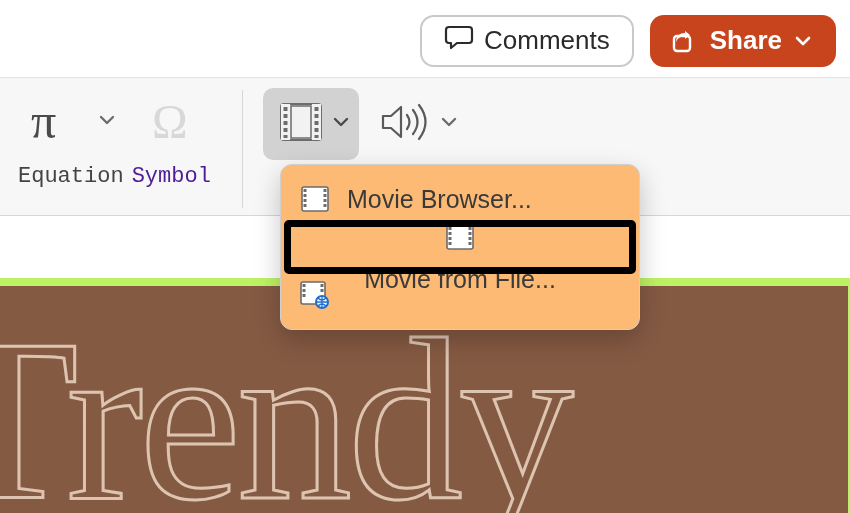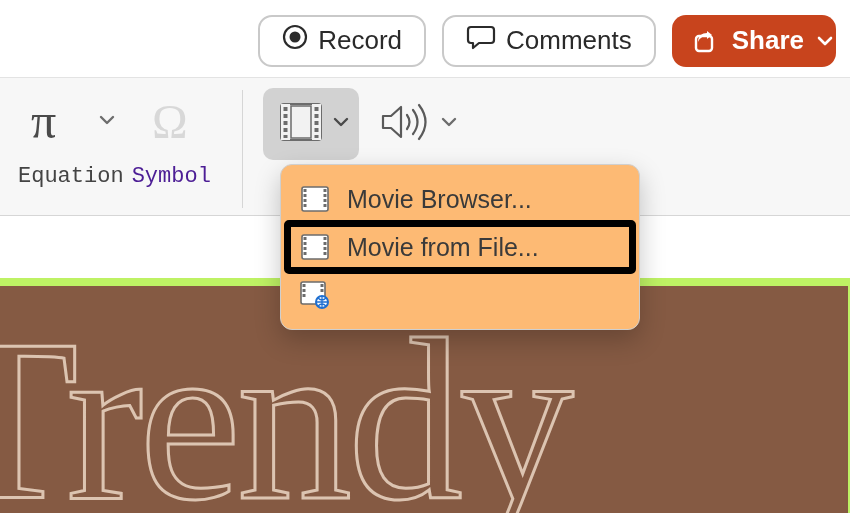--- a/index.html
+++ b/index.html
@@ -34,21 +34,21 @@
     background: #fff;
     font-size: 26px;
     color: #2a2a2a;
     cursor: pointer;
   }
   .share-btn {
     display: flex;
     align-items: center;
     gap: 12px;
     height: 52px;
-    padding: 0 2px 0 20px;
+    padding: 0 24px 0 20px;
     border-radius: 14px;
     background: #c8441d;
     color: #fff;
     font-size: 26px;
     font-weight: 600;
     cursor: pointer;
   }
   .share-btn svg { display: block; }
 
   
@@ -165,36 +165,28 @@
   }
   .dropdown-item .dd-icon {
     width: 36px;
     display: flex;
     justify-content: center;
   }
   .dropdown-item.highlighted {
     outline: 7px solid #000;
     outline-offset: -4px;
     border-radius: 2px;
+    flex-direction: column;
   }
 </style>
 </head>
 <body>
 
 <div class="top-toolbar">
 
-  <div class="pill-btn">
-    <span>
-      <svg width="26" height="26" viewBox="0 0 26 26">
-        <circle cx="13" cy="13" r="11" fill="none" stroke="#2b2b2b" stroke-width="2.2"></circle>
-        <circle cx="13" cy="13" r="5.5" fill="#2b2b2b"></circle>
-      </svg>
-    </span>
-    <span>Record</span>
-  </div>
 
   <div class="pill-btn">
     <span>
       <svg width="30" height="26" viewBox="0 0 30 26">
         <path d="M5 3 h20 a3 3 0 0 1 3 3 v10 a3 3 0 0 1 -3 3 h-12 l-6 5 v-5 h-2 a3 3 0 0 1 -3 -3 v-10 a3 3 0 0 1 3 -3 z" fill="none" stroke="#2b2b2b" stroke-width="2.2" stroke-linejoin="round"></path>
       </svg>
     </span>
     <span>Comments</span>
   </div>
 

